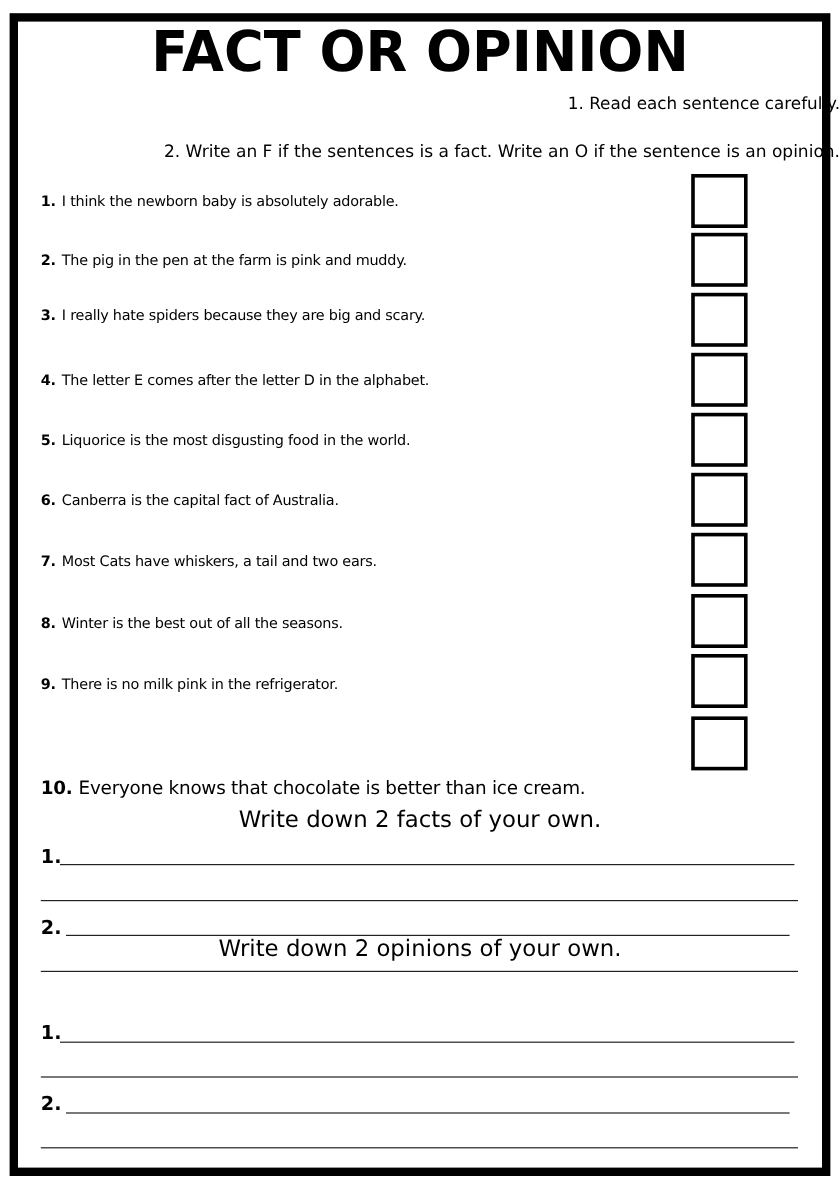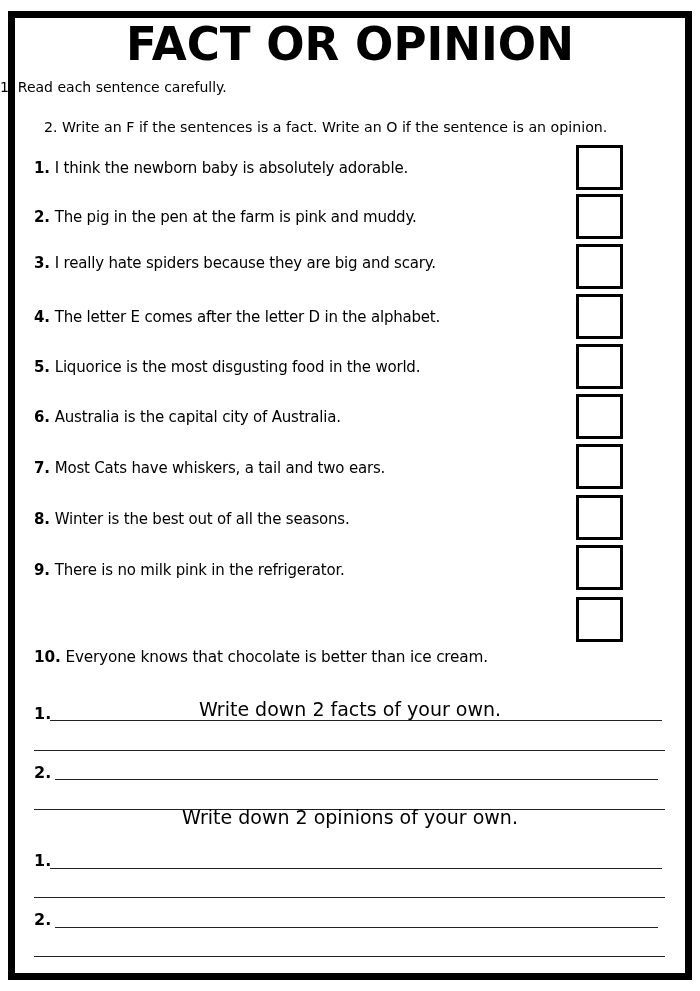--- a/index.html
+++ b/index.html
@@ -33,42 +33,42 @@
       font-weight: bold;
       font-size: 47px;
       line-height: 52px;
       letter-spacing: 0px;
       transform: scaleX(0.96);
     }
     .instr {
       position: absolute;
       left: 0;
       width: 700px;
-      text-align: left;
+      text-align: right;
       font-family: "DejaVu Sans", sans-serif;
       font-size: 14px;
       line-height: 18px;
       white-space: nowrap;
     }
     .instr.one { top: 78px; }
     .instr.two { top: 118px; font-size: 14.2px; padding-left: 44px; }
 
     .q-row {
       position: absolute;
       left: 34px;
       height: 46px;
       width: 600px;
     }
     .q-text {
       position: absolute;
       left: 0;
       top: 50%;
       transform: translateY(-50%);
       font-family: "DejaVu Sans", sans-serif;
-      font-size: 15px;
+      font-size: 12px;
       white-space: nowrap;
       letter-spacing: -0.2px;
     }
     .q-text.small { font-size: 15.3px; margin-top: 28px; }
     .q-num {
       font-weight: bold;
       margin-right: 5px;
     }
     .answer-box {
       position: absolute;
@@ -81,21 +81,20 @@
 
     .section-heading {
       position: absolute;
       left: 0;
       width: 700px;
       text-align: center;
       font-family: "DejaVu Sans", sans-serif;
       font-size: 19px;
       line-height: 24px;
       white-space: nowrap;
-      margin-top: 26px;
     }
     .write-line {
       position: absolute;
       height: 0;
       border-top: 1.6px solid #222222;
     }
     .line-label {
       position: absolute;
       left: 34px;
       font-family: "DejaVu Sans", sans-serif;
@@ -133,21 +132,21 @@
     <span class="q-text"><span class="q-num">4.</span><span>The letter E comes after the letter D in the alphabet.</span></span>
   </div>
   <div class="answer-box" style="top:294px"></div>
 
   <div class="q-row" style="top:344px">
     <span class="q-text"><span class="q-num">5.</span><span>Liquorice is the most disgusting food in the world.</span></span>
   </div>
   <div class="answer-box" style="top:344px"></div>
 
   <div class="q-row" style="top:394px">
-    <span class="q-text"><span class="q-num">6.</span><span>Australia is the capital city of Australia.</span></span>
+    <span class="q-text"><span class="q-num">6.</span><span>Canberra is the capital fact of Australia.</span></span>
   </div>
   <div class="answer-box" style="top:394px"></div>
 
   <div class="q-row" style="top:445px">
     <span class="q-text"><span class="q-num">7.</span><span>Most Cats have whiskers, a tail and two ears.</span></span>
   </div>
   <div class="answer-box" style="top:444px"></div>
 
   <div class="q-row" style="top:496px">
     <span class="q-text"><span class="q-num">8.</span><span>Winter is the best out of all the seasons.</span></span>

